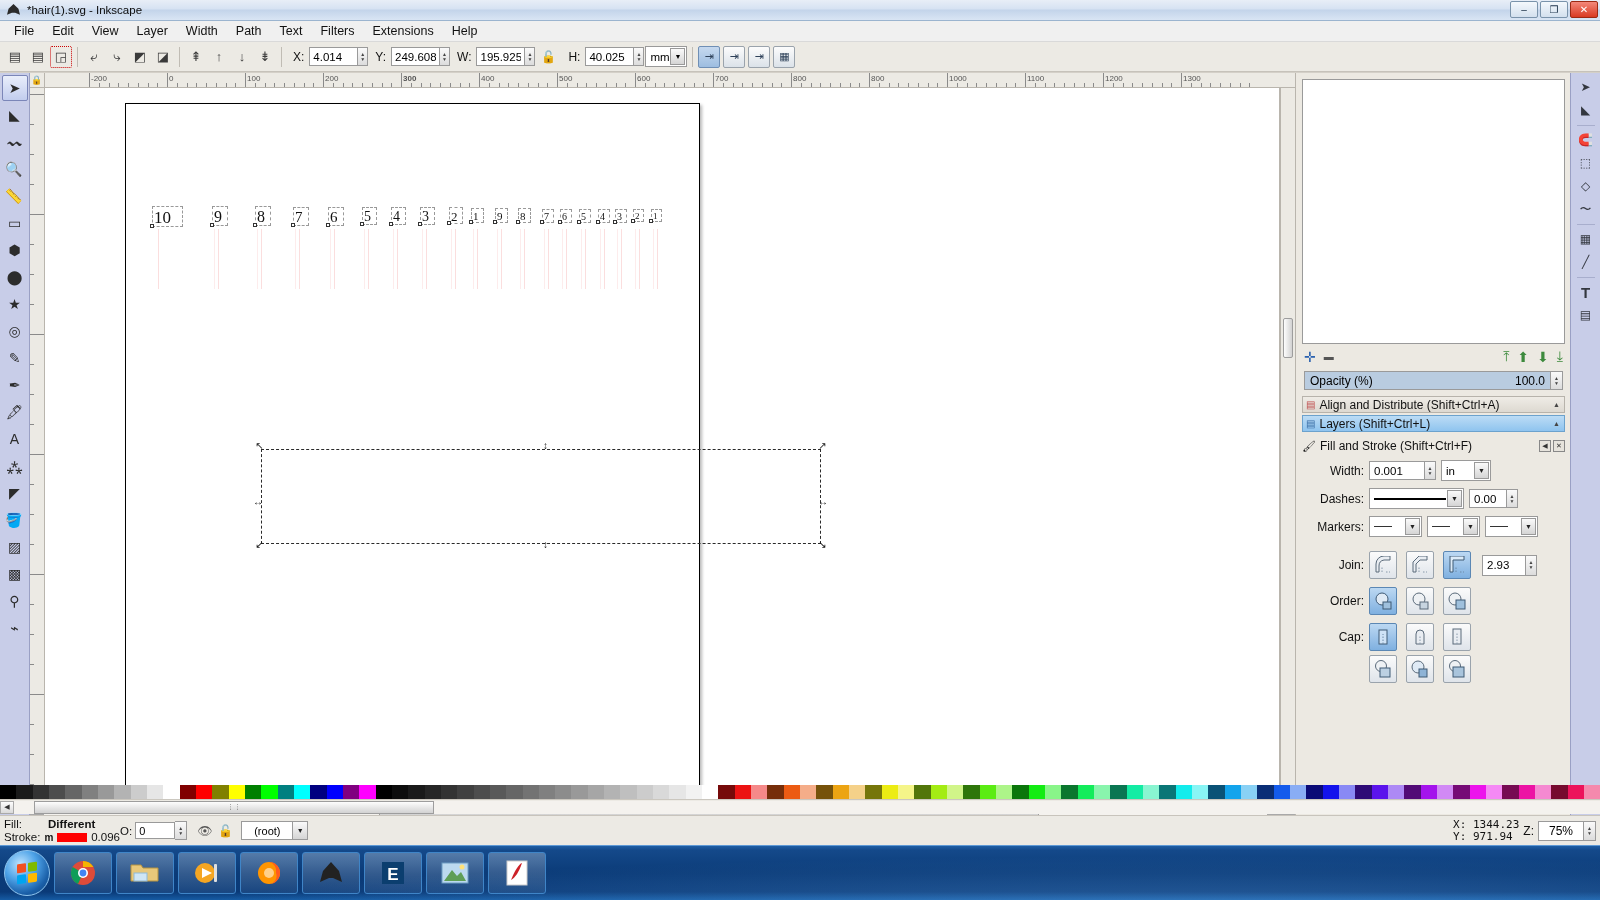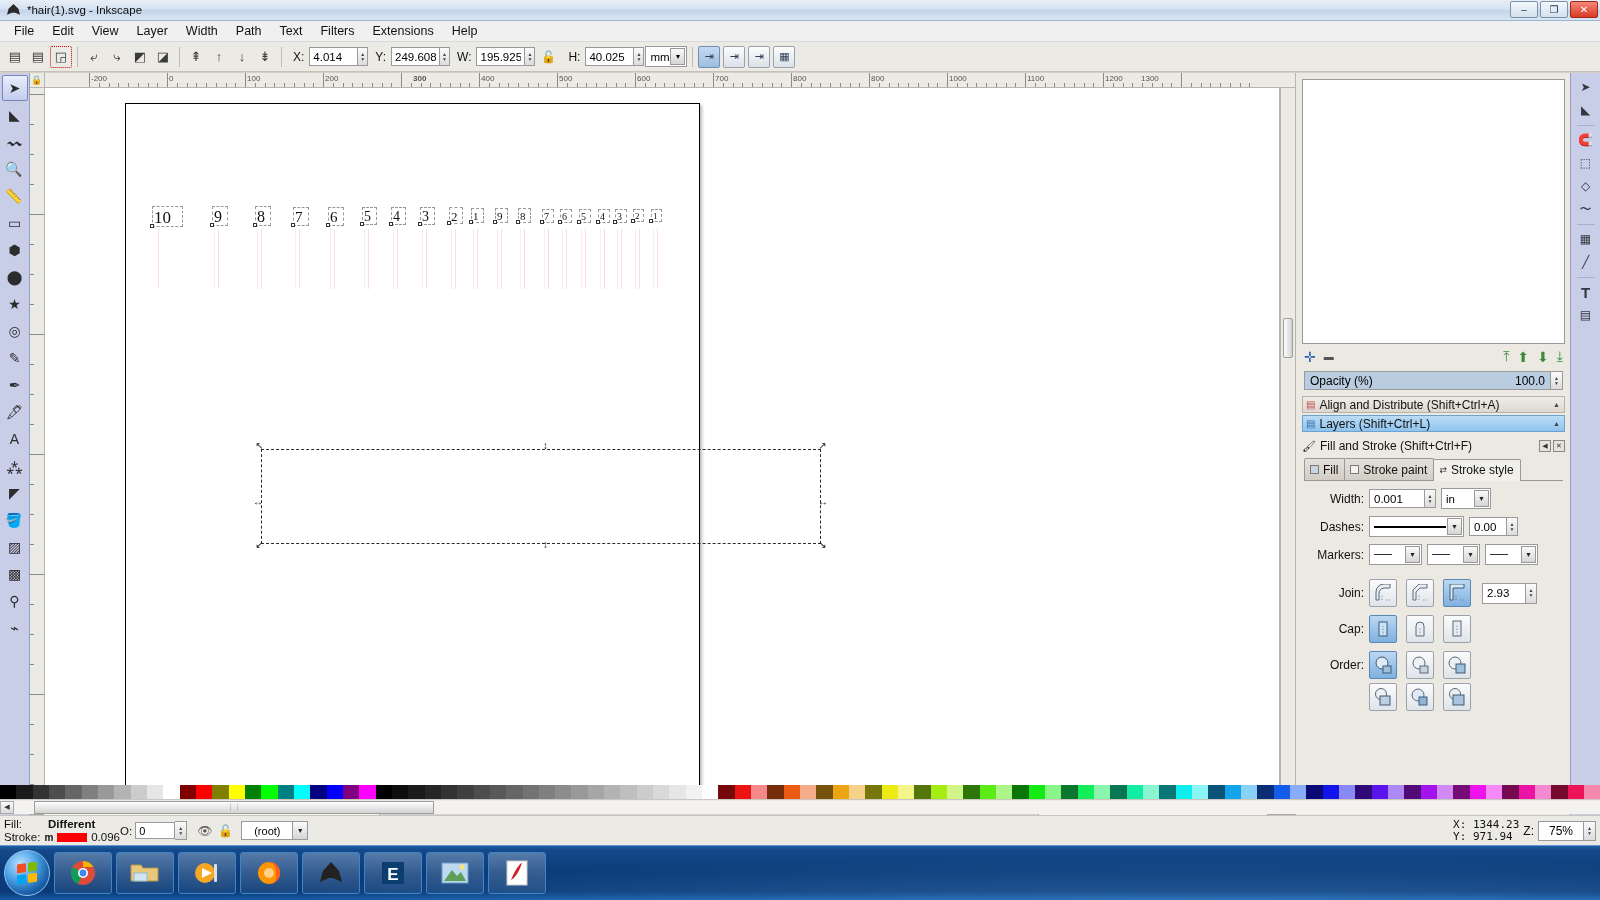--- a/index.html
+++ b/index.html
@@ -427,21 +427,21 @@
           <div class="rmark" style="left: 278px; top: 0px; width: 1px; height: 14px;"></div>
           <div class="rtick" style="left: 280px; top: 1px;">200</div>
           <div class="rmark" style="left: 287.75px; bottom: 0px; width: 1px; height: 4px;"></div>
           <div class="rmark" style="left: 297.5px; bottom: 0px; width: 1px; height: 4px;"></div>
           <div class="rmark" style="left: 307.25px; bottom: 0px; width: 1px; height: 4px;"></div>
           <div class="rmark" style="left: 317px; bottom: 0px; width: 1px; height: 4px;"></div>
           <div class="rmark" style="left: 326.75px; bottom: 0px; width: 1px; height: 4px;"></div>
           <div class="rmark" style="left: 336.5px; bottom: 0px; width: 1px; height: 4px;"></div>
           <div class="rmark" style="left: 346.25px; bottom: 0px; width: 1px; height: 4px;"></div>
           <div class="rmark" style="left: 356px; top: 0px; width: 1px; height: 14px;"></div>
-          <div class="rtick" style="left: 368px; top: 1px; font-weight: bold;">300</div>
+          <div class="rtick" style="left: 358px; top: 1px; font-weight: bold;">300</div>
           <div class="rmark" style="left: 365.75px; bottom: 0px; width: 1px; height: 4px;"></div>
           <div class="rmark" style="left: 375.5px; bottom: 0px; width: 1px; height: 4px;"></div>
           <div class="rmark" style="left: 385.25px; bottom: 0px; width: 1px; height: 4px;"></div>
           <div class="rmark" style="left: 395px; bottom: 0px; width: 1px; height: 4px;"></div>
           <div class="rmark" style="left: 404.75px; bottom: 0px; width: 1px; height: 4px;"></div>
           <div class="rmark" style="left: 414.5px; bottom: 0px; width: 1px; height: 4px;"></div>
           <div class="rmark" style="left: 424.25px; bottom: 0px; width: 1px; height: 4px;"></div>
           <div class="rmark" style="left: 434px; top: 0px; width: 1px; height: 14px;"></div>
           <div class="rtick" style="left: 436px; top: 1px;">400</div>
           <div class="rmark" style="left: 443.75px; bottom: 0px; width: 1px; height: 4px;"></div>
@@ -517,21 +517,21 @@
           <div class="rmark" style="left: 1058px; top: 0px; width: 1px; height: 14px;"></div>
           <div class="rtick" style="left: 1060px; top: 1px;">1200</div>
           <div class="rmark" style="left: 1067.75px; bottom: 0px; width: 1px; height: 4px;"></div>
           <div class="rmark" style="left: 1077.5px; bottom: 0px; width: 1px; height: 4px;"></div>
           <div class="rmark" style="left: 1087.25px; bottom: 0px; width: 1px; height: 4px;"></div>
           <div class="rmark" style="left: 1097px; bottom: 0px; width: 1px; height: 4px;"></div>
           <div class="rmark" style="left: 1106.75px; bottom: 0px; width: 1px; height: 4px;"></div>
           <div class="rmark" style="left: 1116.5px; bottom: 0px; width: 1px; height: 4px;"></div>
           <div class="rmark" style="left: 1126.25px; bottom: 0px; width: 1px; height: 4px;"></div>
           <div class="rmark" style="left: 1136px; top: 0px; width: 1px; height: 14px;"></div>
-          <div class="rtick" style="left: 1096px; top: 1px;">1300</div>
+          <div class="rtick" style="left: 1138px; top: 1px;">1300</div>
           <div class="rmark" style="left: 1145.75px; bottom: 0px; width: 1px; height: 4px;"></div>
           <div class="rmark" style="left: 1155.5px; bottom: 0px; width: 1px; height: 4px;"></div>
           <div class="rmark" style="left: 1165.25px; bottom: 0px; width: 1px; height: 4px;"></div>
           <div class="rmark" style="left: 1175px; bottom: 0px; width: 1px; height: 4px;"></div>
           <div class="rmark" style="left: 1184.75px; bottom: 0px; width: 1px; height: 4px;"></div>
           <div class="rmark" style="left: 1194.5px; bottom: 0px; width: 1px; height: 4px;"></div>
           <div class="rmark" style="left: 1204.25px; bottom: 0px; width: 1px; height: 4px;"></div>
         </div>
     </div>
     <div id="vrulerwrap">
@@ -723,34 +723,20 @@
 
       <div class="fshdr">
         <span style="font-size:11px;">🖌</span>
         <span>Fill and Stroke (Shift+Ctrl+F)</span>
         <span class="btns">
           <span class="sq">◀</span>
           <span class="sq">✕</span>
         </span>
       </div>
 
-      <div class="fstabs">
-        <div class="fstab">
-          <span class="swatchbox"></span>
-          <span>Fill</span>
-        </div>
-        <div class="fstab">
-          <span class="swatchbox empty"></span>
-          <span>Stroke paint</span>
-        </div>
-        <div class="fstab on">
-          <span style="font-size:9px;color:#333;">⇄</span>
-          <span>Stroke style</span>
-        </div>
-      </div>
 
       <div class="frow">
         <span class="flabel">Width:</span>
         <div style="display:flex;">
           <div class="finput" style="width:56px;">0.001</div>
           <div class="fspin">
               <span>▲</span>
               <span>▼</span>
             </div>
         </div>
@@ -814,59 +800,59 @@
         <div style="display:flex;margin-left:2px;">
           <div class="finput" style="width:44px;height:21px;">2.93</div>
           <div class="fspin" style="height:21px;">
               <span>▲</span>
               <span>▼</span>
             </div>
         </div>
       </div>
 
       <div class="frow" style="margin-top:8px;">
+        <span class="flabel">Order:</span>
+        <div class="stylebtn on">
+          <svg width="20" height="20" viewBox="0 0 20 20">
+              <circle cx="9" cy="8" r="6" fill="#dfeaf5" stroke="#3f5a75"></circle>
+              <rect x="10" y="11" width="8" height="7" fill="#9fc0dd" stroke="#3f5a75"></rect>
+            </svg>
+        </div>
+        <div class="stylebtn">
+          <svg width="20" height="20" viewBox="0 0 20 20">
+              <circle cx="9" cy="8" r="6" fill="#eef1f4" stroke="#5a6a7a"></circle>
+              <rect x="10" y="11" width="8" height="7" fill="#c7d4e0" stroke="#5a6a7a"></rect>
+            </svg>
+        </div>
+        <div class="stylebtn">
+          <svg width="20" height="20" viewBox="0 0 20 20">
+              <circle cx="8" cy="8" r="6" fill="#eef1f4" stroke="#5a6a7a"></circle>
+              <rect x="9" y="9" width="9" height="9" fill="#9fc0dd" stroke="#3f5a75"></rect>
+            </svg>
+        </div>
+      </div>
+
+      <div class="frow" style="margin-top:8px;">
         <span class="flabel">Cap:</span>
         <div class="stylebtn on">
           <svg width="18" height="18" viewBox="0 0 18 18">
               <rect x="5" y="2" width="8" height="14" fill="#cfe3f6" stroke="#3f5a75" stroke-width="1"></rect>
               <path d="M9 16 L9 6" stroke="#6c8aa8" stroke-width="1" stroke-dasharray="1.5 1.5"></path>
             </svg>
         </div>
         <div class="stylebtn">
           <svg width="18" height="18" viewBox="0 0 18 18">
               <path d="M5 16 L5 6 A4 4 0 0 1 13 6 L13 16 Z" fill="#e9edf2" stroke="#5a6a7a" stroke-width="1"></path>
               <path d="M9 16 L9 7" stroke="#8899aa" stroke-width="1" stroke-dasharray="1.5 1.5"></path>
             </svg>
         </div>
         <div class="stylebtn">
           <svg width="18" height="18" viewBox="0 0 18 18">
               <rect x="5" y="1" width="8" height="15" fill="#e9edf2" stroke="#5a6a7a" stroke-width="1"></rect>
               <path d="M9 16 L9 5" stroke="#8899aa" stroke-width="1" stroke-dasharray="1.5 1.5"></path>
-            </svg>
-        </div>
-      </div>
-
-      <div class="frow" style="margin-top:8px;">
-        <span class="flabel">Order:</span>
-        <div class="stylebtn on">
-          <svg width="20" height="20" viewBox="0 0 20 20">
-              <circle cx="9" cy="8" r="6" fill="#dfeaf5" stroke="#3f5a75"></circle>
-              <rect x="10" y="11" width="8" height="7" fill="#9fc0dd" stroke="#3f5a75"></rect>
-            </svg>
-        </div>
-        <div class="stylebtn">
-          <svg width="20" height="20" viewBox="0 0 20 20">
-              <circle cx="9" cy="8" r="6" fill="#eef1f4" stroke="#5a6a7a"></circle>
-              <rect x="10" y="11" width="8" height="7" fill="#c7d4e0" stroke="#5a6a7a"></rect>
-            </svg>
-        </div>
-        <div class="stylebtn">
-          <svg width="20" height="20" viewBox="0 0 20 20">
-              <circle cx="8" cy="8" r="6" fill="#eef1f4" stroke="#5a6a7a"></circle>
-              <rect x="9" y="9" width="9" height="9" fill="#9fc0dd" stroke="#3f5a75"></rect>
             </svg>
         </div>
       </div>
       <div class="frow" style="margin-top:4px;">
         <span class="flabel"></span>
         <div class="stylebtn">
           <svg width="20" height="20" viewBox="0 0 20 20">
               <circle cx="8" cy="7" r="5.5" fill="#eef1f4" stroke="#5a6a7a"></circle>
               <rect x="7" y="9" width="10" height="9" fill="#bcd0e2" stroke="#3f5a75"></rect>
             </svg>

